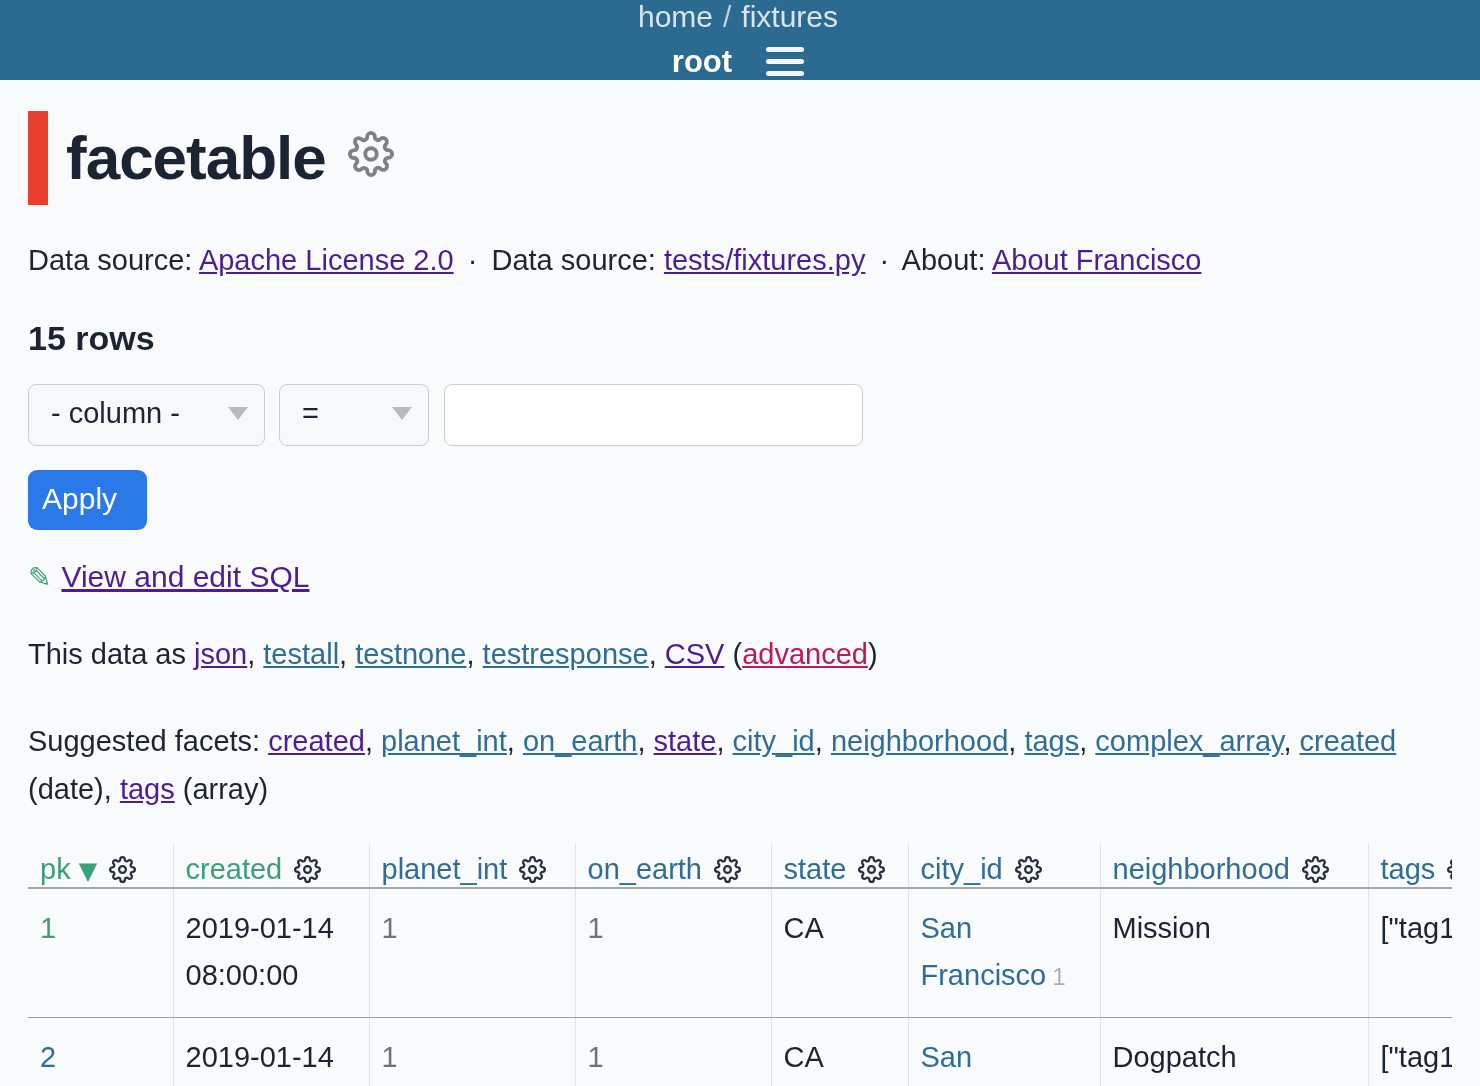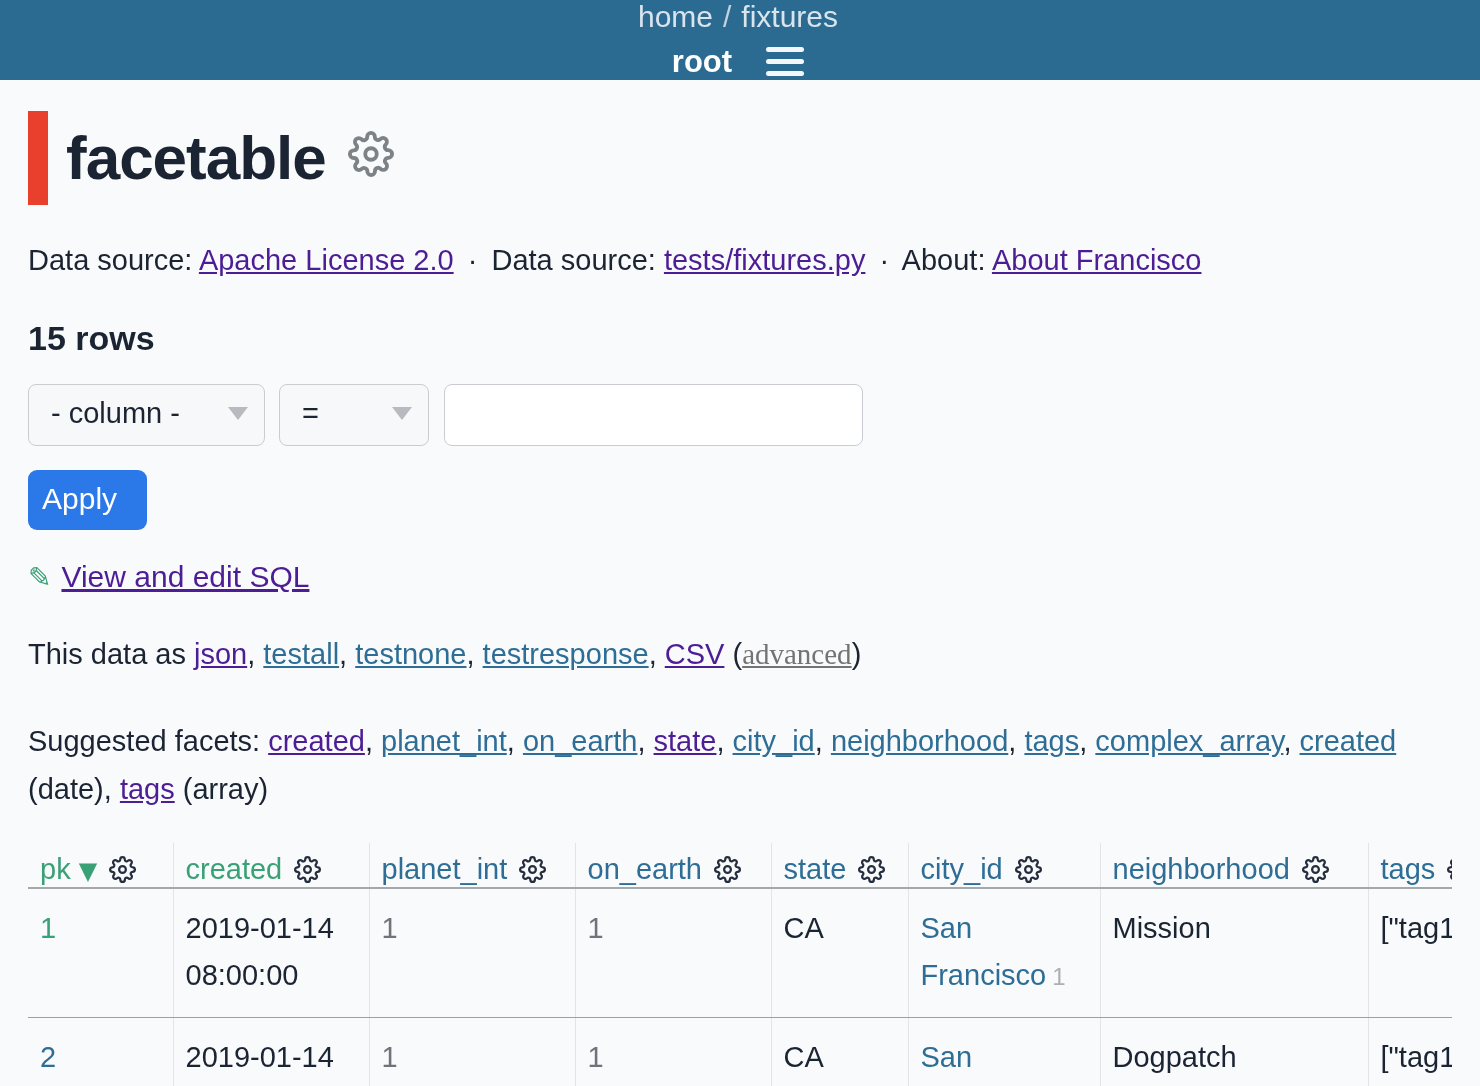--- a/index.html
+++ b/index.html
@@ -31,21 +31,21 @@
   .title-bar { width: 20px; height: 94px; background: #e8402c; margin-right: 18px; flex: none; }
   .page-title { font-size: 62px; font-weight: 700; color: #1b2432; letter-spacing: -1px; line-height: 1; }
   .gear { display: inline-block; vertical-align: middle; }
   .gear svg { display: block; }
   .title-gear { color: #7d8287; margin-left: 22px; margin-top: -8px; cursor: pointer; }
   
   .meta-line { margin-top: 38px; font-size: 29px; }
   .meta-line .dot { margin: 0 6px; }
   a.lnk-green { color: #4c1d95; text-decoration: underline; cursor: pointer; }
   a.lnk-blue { color: #2e6e96; text-decoration: underline; cursor: pointer; }
-  a.lnk-navy { color: #737373; text-decoration: underline; cursor: pointer; font-family: Liberation Serif, serif; }
+  a.lnk-navy { color: #be185d; text-decoration: underline; cursor: pointer; }
   
   .row-count { margin: 42px 0 0 0; font-size: 34px; font-weight: 700; color: #1b2432; }
   
   .filter-row { margin-top: 26px; display: flex; align-items: center; gap: 14px; }
   .select {
     height: 62px; border: 1px solid #c9cdd2; border-radius: 8px; background: #f7f8f9;
     display: flex; align-items: center; justify-content: space-between;
     padding: 0 16px 3px 22px; cursor: pointer; color: #1b2432;
   }
   .select-column { width: 237px; }

